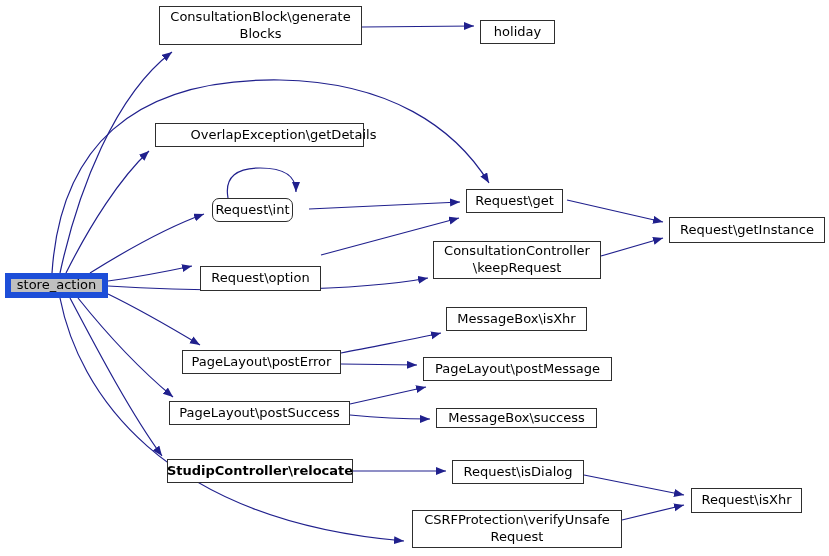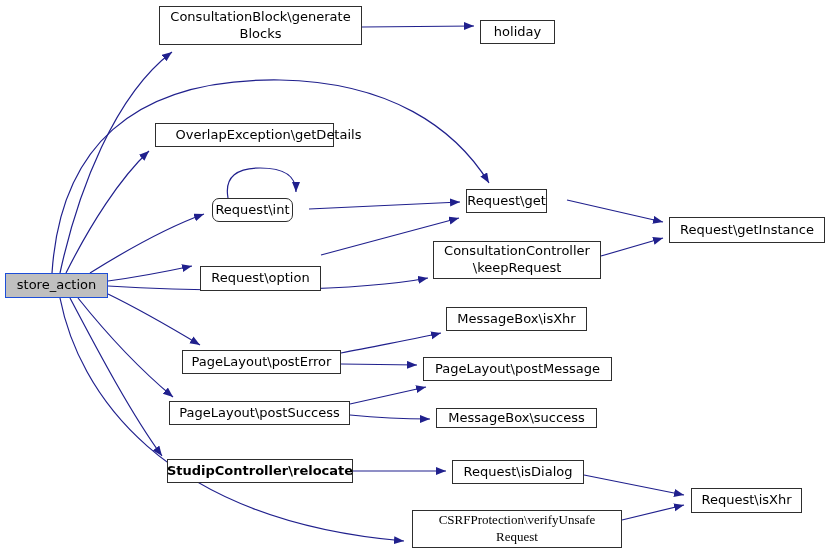--- a/index.html
+++ b/index.html
@@ -21,21 +21,21 @@
     line-height:1.3;
     display:flex;
     align-items:center;
     justify-content:center;
     text-align:center;
     white-space:pre-line;
     cursor:pointer;
   }
   .node.highlight{
     background:#bfbfbf;
-    border:1px solid #1d4ed8;
+    border:6px solid #1d4ed8;
   }
   .edge{
     fill:none;
     stroke:#20208d;
     stroke-width:1.2;
   }
 </style>
 </head>
 <body>
 
@@ -77,27 +77,27 @@
     <path class="edge" d="M 622,520 L 684,505" marker-end="url(#arrow)"></path>
   </svg>
 
   <div class="node highlight" style="left:5px;top:273px;width:103px;height:25px;">store_action</div>
 
   <div class="node" style="left:159px;top:6px;width:203px;height:39px;">ConsultationBlock\generate
 Blocks</div>
 
   <div class="node" style="left:480px;top:20px;width:75px;height:24px;">holiday</div>
 
-  <div class="node" style="left:155px;top:123px;width:179px;height:24px;padding-left:48px;">OverlapException\getDetails</div>
+  <div class="node" style="left:155px;top:123px;width:209px;height:24px;padding-left:48px;">OverlapException\getDetails</div>
 
   <div class="node" style="left:212px;top:198px;width:81px;height:24px;border-radius:7px;">Request\int</div>
 
   <div class="node" style="left:200px;top:247px;width:121px;height:25px;margin-top:19px;">Request\option</div>
 
-  <div class="node" style="left:466px;top:189px;width:81px;height:24px;">Request\get</div>
+  <div class="node" style="left:466px;top:189px;width:97px;height:24px;">Request\get</div>
 
   <div class="node" style="left:669px;top:217px;width:156px;height:26px;">Request\getInstance</div>
 
   <div class="node" style="left:433px;top:241px;width:168px;height:38px;">ConsultationController
 \keepRequest</div>
 
   <div class="node" style="left:182px;top:350px;width:159px;height:24px;">PageLayout\postError</div>
 
   <div class="node" style="left:169px;top:401px;width:181px;height:24px;text-align:center;">PageLayout\postSuccess</div>
 
@@ -106,16 +106,16 @@
   <div class="node" style="left:446px;top:307px;width:141px;height:24px;">MessageBox\isXhr</div>
 
   <div class="node" style="left:423px;top:357px;width:189px;height:24px;">PageLayout\postMessage</div>
 
   <div class="node" style="left:436px;top:408px;width:161px;height:20px;">MessageBox\success</div>
 
   <div class="node" style="left:452px;top:460px;width:132px;height:24px;">Request\isDialog</div>
 
   <div class="node" style="left:691px;top:488px;width:111px;height:25px;">Request\isXhr</div>
 
-  <div class="node" style="left:412px;top:510px;width:210px;height:38px;font-family:Liberation Serif, serif;">CSRFProtection\verifyUnsafe
+  <div class="node" style="left:412px;top:510px;width:210px;height:38px;">CSRFProtection\verifyUnsafe
 Request</div>
 
 </div>
 
 </body></html>

